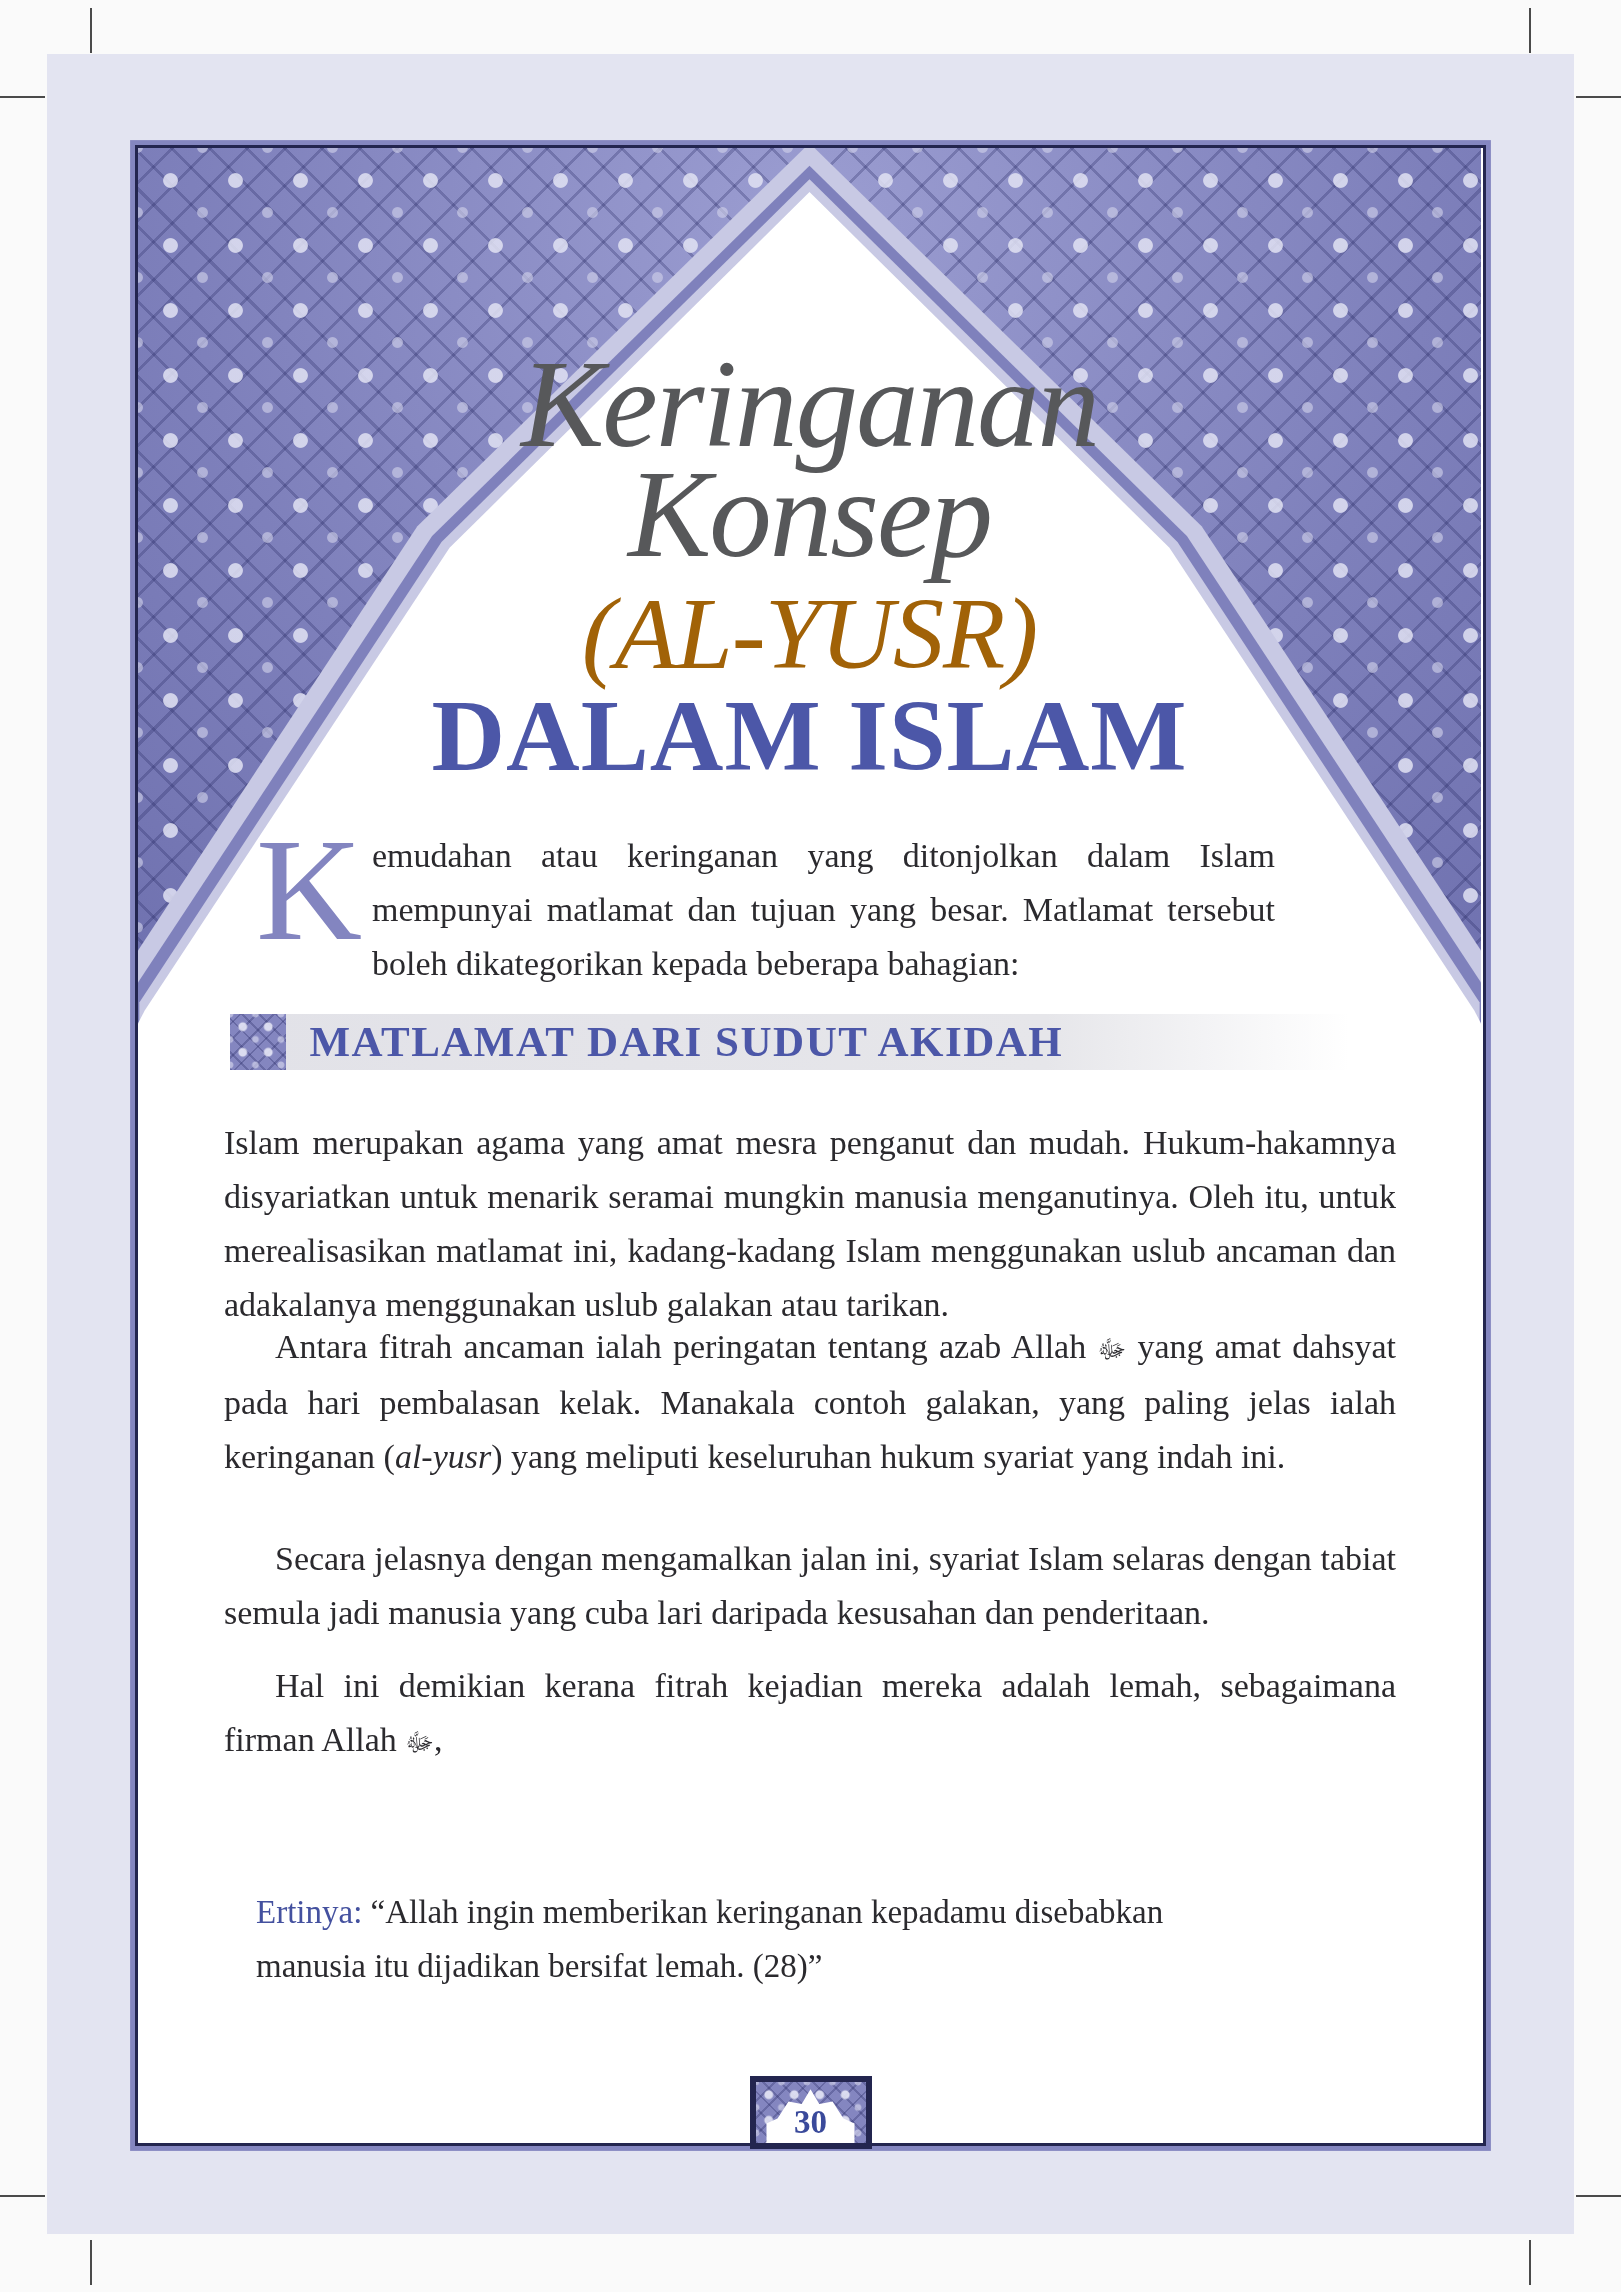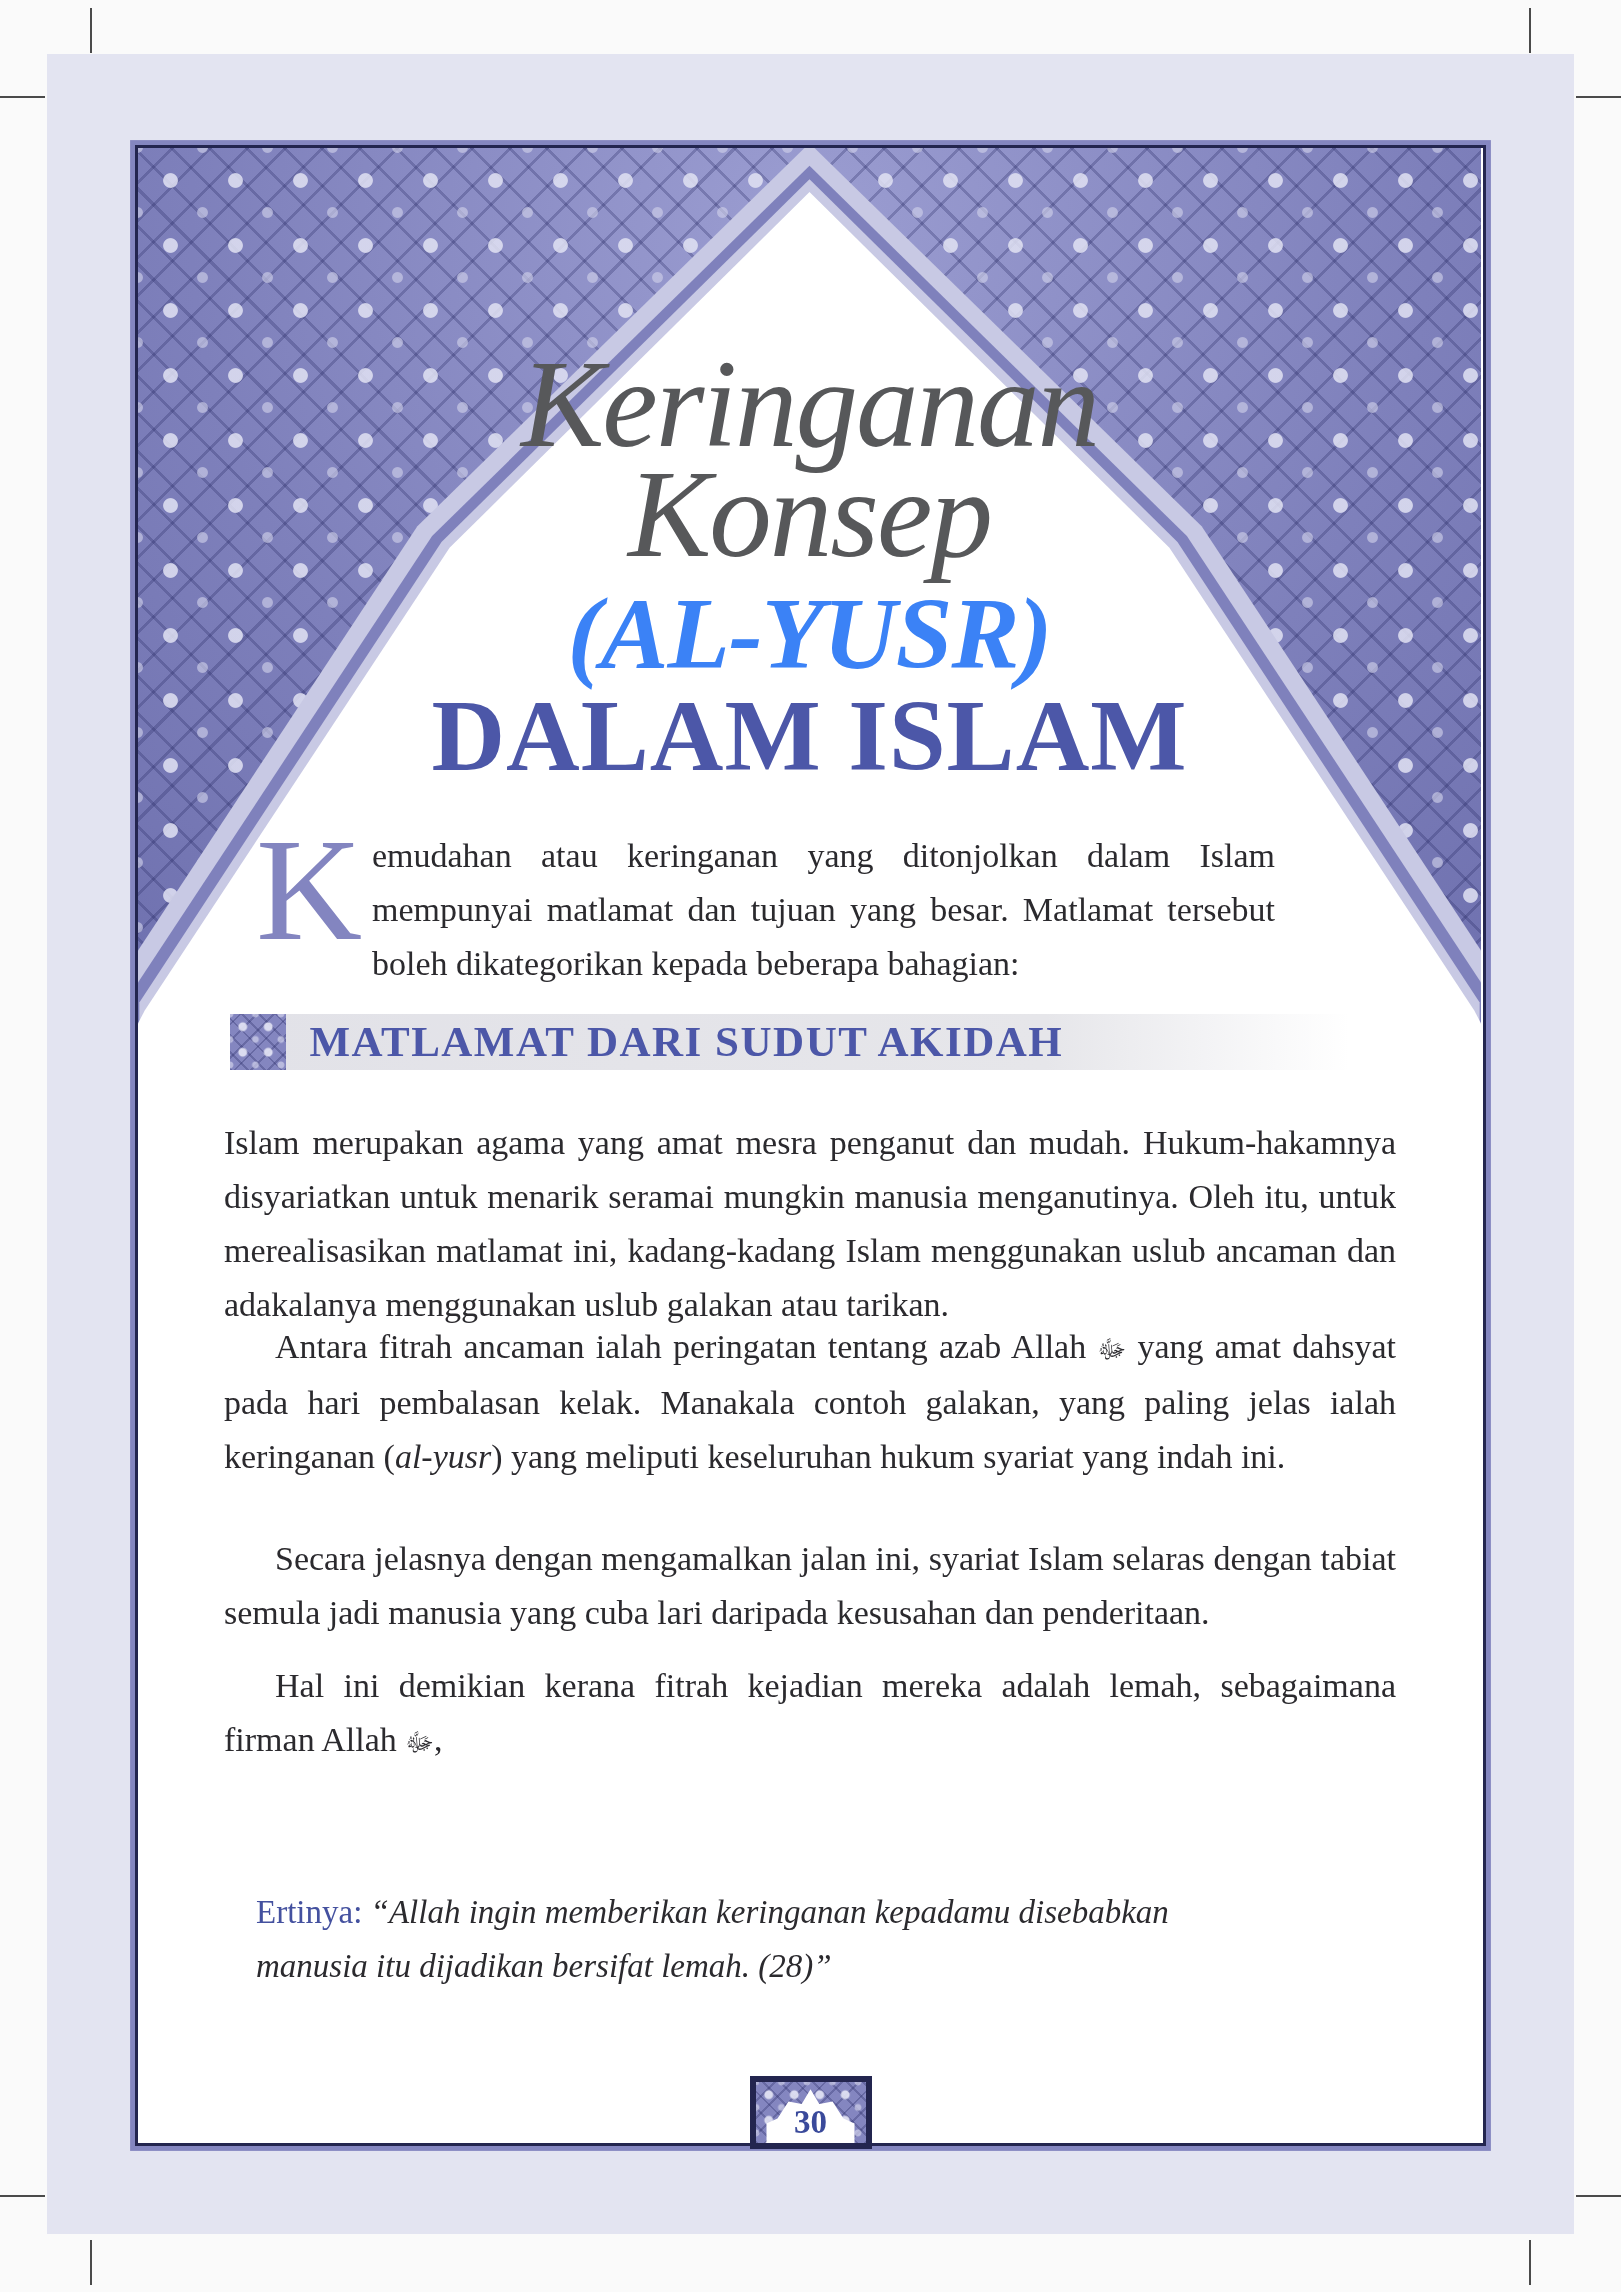--- a/index.html
+++ b/index.html
@@ -37,21 +37,21 @@
   .rail.b { background:#7f81bc;
     clip-path:polygon(50% 1.8%,78.1% 39.6%,100.6% 86.4%,100.6% 101%,-0.6% 101%,-0.6% 86.4%,21.9% 39.6%); }
   .rail.c { background:#c8c9e4;
     clip-path:polygon(50% 3.2%,77.4% 40.2%,99.9% 87.2%,99.9% 101%,0.1% 101%,0.1% 87.2%,22.6% 40.2%); }
   .rail.d { background:#ffffff;
     clip-path:polygon(50% 4.5%,76.8% 40.8%,99.5% 88%,101% 92%,101% 101%,-1% 101%,-1% 92%,0.5% 88%,23.2% 40.8%); }
 
   
   .title-block { position:absolute; left:0; top:201px; width:1343px; text-align:center; z-index:5; }
   .t-gray { font-style:italic; font-size:125px; line-height:110px; color:#57585a; letter-spacing:-2px; }
-  .t-blue-i { font-style:italic; font-weight:bold; font-size:102px; line-height:106px; color:#3b82f6; margin-top:11.8px; letter-spacing:-1px; }
+  .t-blue-i { font-style:italic; font-weight:normal; font-size:102px; line-height:106px; color:#a16207; margin-top:11.8px; letter-spacing:-1px; }
   .t-blue { font-weight:bold; font-size:102px; line-height:98px; color:#4c57a8; letter-spacing:1px; }
 
   
   .txt { position:absolute; color:#2b2a2e; font-size:34px; line-height:54px; text-align:justify; z-index:6; }
   .intro { left:118px; top:681px; width:1019px; }
   .intro .dropcap { float:left; color:#8385c0; font-size:147px; line-height:114px;
                     padding:3.9px 9.8px 0 0; font-weight:normal; }
   .p1 { left:86px; top:968px;  width:1172px; }
   .p2 { left:86px; top:1172px; width:1172px; text-indent:51px; }
   .p3 { left:86px; top:1384px; width:1172px; text-indent:51px; }
@@ -78,21 +78,21 @@
   
   .verse { position:absolute; left:0; top:1613px; width:1343px; text-align:center; z-index:6;
            direction:rtl; font-family:"DejaVu Sans", sans-serif; font-size:53px; line-height:118px; color:#111111; }
   .verse .medallion { display:inline-flex; align-items:center; justify-content:center;
            width:57px; height:57px; border:2.9px solid #222222; border-radius:50%;
            font-size:27.4px; line-height:1; vertical-align:middle; margin:0 13.7px; }
 
   
   .translation { left:118px; top:1737px; width:1024px; font-size:33px; line-height:54px; text-align:left; }
   .translation .label { color:#44519f; font-style:normal; }
-  .translation .quote { font-style:italic; }
+  .translation .quote { }
   .source { position:absolute; left:86px; top:1829px; width:1074px; text-align:right;
             font-size:35px; color:#2b2a2e; z-index:6; }
 
   
   .pagenum-box { position:absolute; left:50%; top:2022px; transform:translateX(-50%);
                  width:122px; height:73px; background:#23254f; padding:6px; z-index:8; }
   .pagenum-inner { position:relative; width:100%; height:100%; }
   .pagenum-arch { position:absolute; inset:0; background:#ffffff;
     clip-path:polygon(10% 100%,10% 68%,20% 60%,30% 32%,42% 36%,50% 12%,58% 36%,70% 32%,80% 60%,90% 68%,90% 100%); }
   .pagenum-num { position:absolute; left:0; right:0; bottom:2px; text-align:center;

